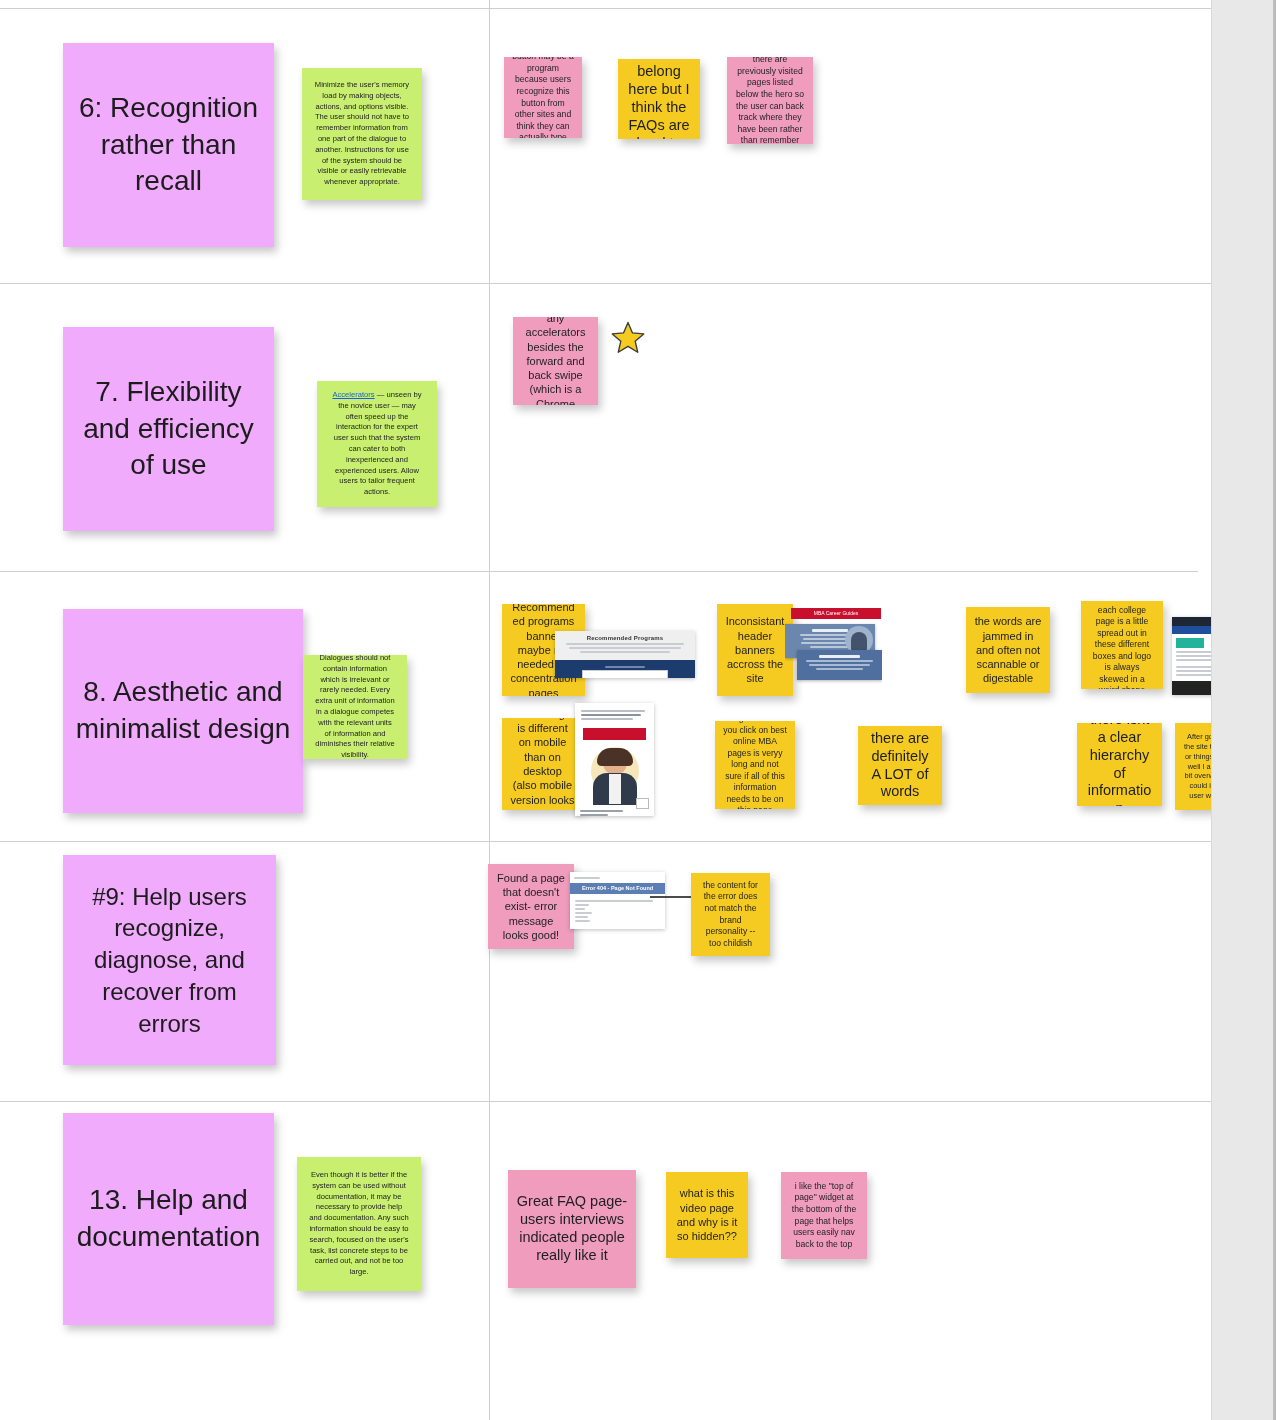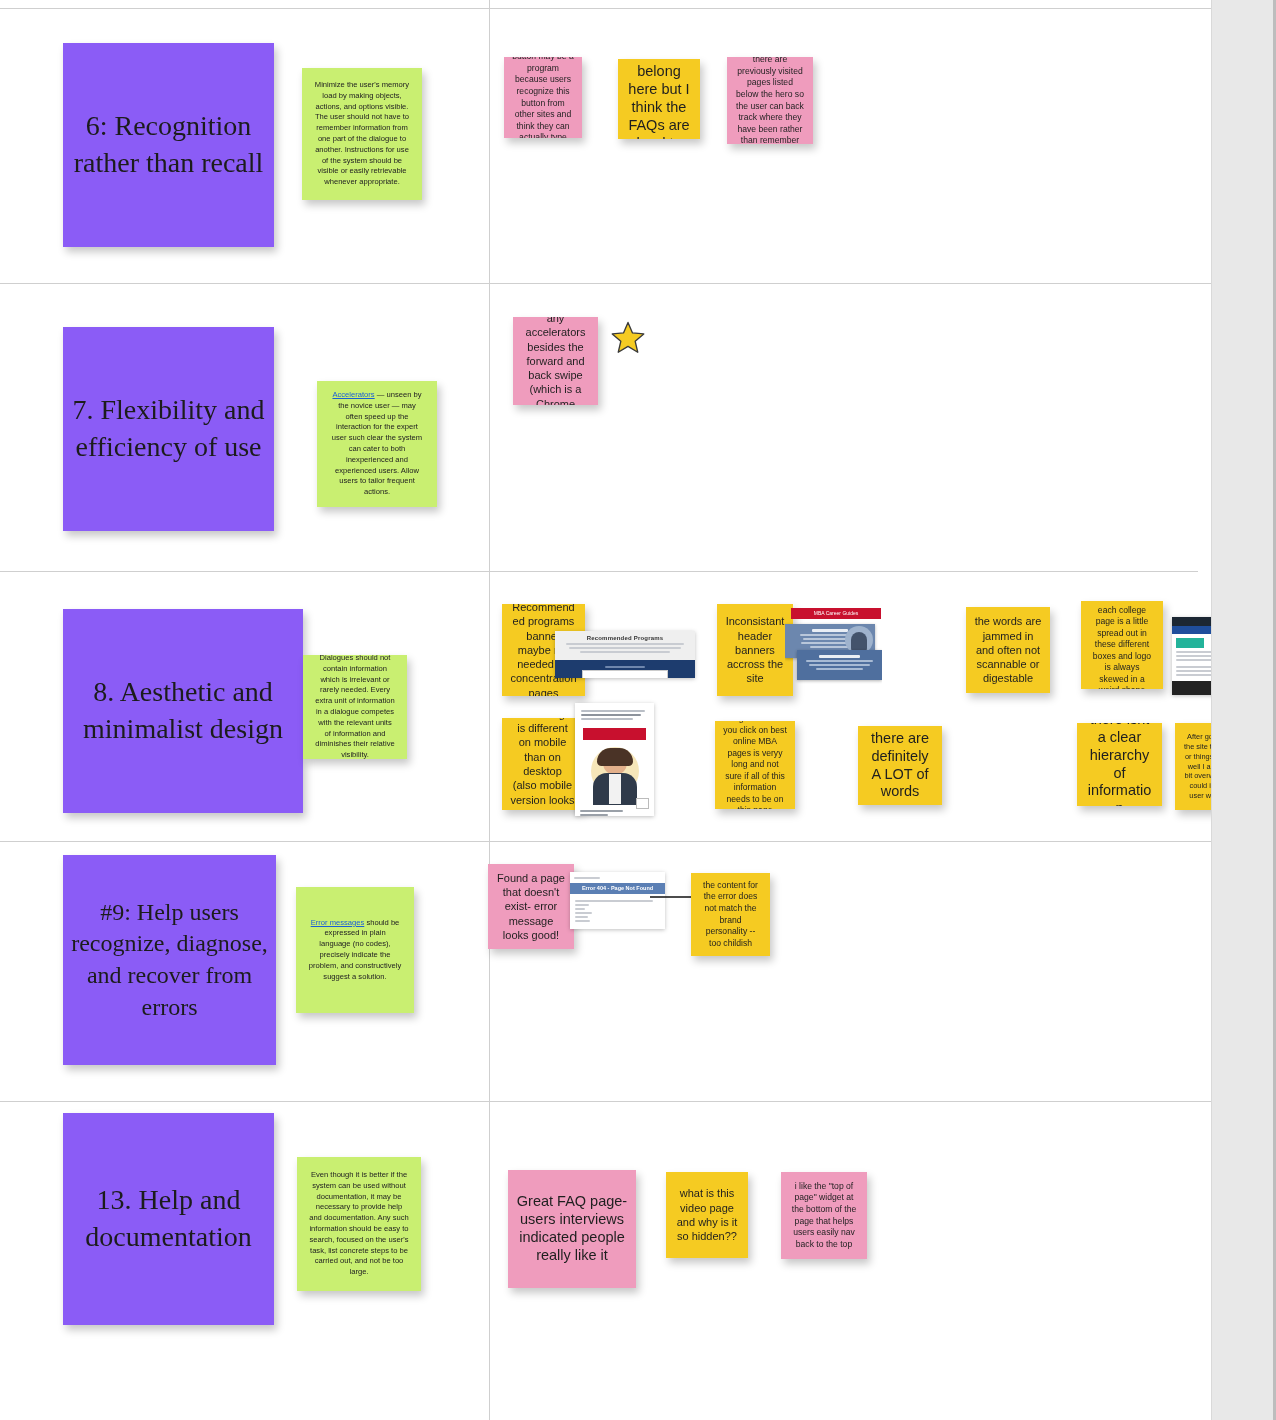--- a/index.html
+++ b/index.html
@@ -27,21 +27,21 @@
     display:flex;align-items:center;justify-content:center;
     text-align:center;
     color:#1f1f1f;
     box-shadow:3px 5px 8px rgba(0,0,0,0.22);
     padding:8px;
     line-height:1.22;
     word-wrap:break-word;
     overflow:hidden;
   }
   .note .txt{display:block;width:100%;}
-  .note.green{background:#8b5cf6;font-family:Liberation Serif, serif;}
+  .note.green{background:#f0abfc;}
   .note.green-sm{background:#c9ef71;}
   .note.yellow{background:#f5cb22;}
   .note.pink{background:#ef9cbd;}
 
   .heading{font-size:28px;line-height:1.32;color:#1c1c1c;}
   .definition{font-size:7.6px;line-height:1.42;color:#222;padding:14px 12px;}
   .definition a,.definition .lnk{color:#1a5fd6;text-decoration:underline;}
   .big{font-size:14.5px;line-height:1.24;}
   .mid{font-size:11px;line-height:1.3;}
   .small{font-size:8.6px;line-height:1.34;}
@@ -86,21 +86,21 @@
   </div>
   <div class="note pink small" style="left:727px;top:57px;width:86px;height:87px;">
     <span class="txt">there are previously visited pages listed below the hero so the user can back track where they have been rather than remember</span>
   </div>
 
   <div class="note green heading" style="left:63px;top:327px;width:211px;height:204px;">
     <span class="txt">7. Flexibility and efficiency of use</span>
   </div>
 
   <div class="note green-sm definition" style="left:317px;top:381px;width:120px;height:126px;">
-    <span class="txt"><span class="lnk">Accelerators</span><span> — unseen by the novice user — may often speed up the interaction for the expert user such clear the system can cater to both inexperienced and experienced users. Allow users to tailor frequent actions.</span></span>
+    <span class="txt"><span class="lnk">Accelerators</span><span> — unseen by the novice user — may often speed up the interaction for the expert user such that the system can cater to both inexperienced and experienced users. Allow users to tailor frequent actions.</span></span>
   </div>
 
   <div class="note pink mid" style="left:513px;top:317px;width:85px;height:88px;">
     <span class="txt">I don't see any accelerators besides the forward and back swipe (which is a Chrome feature!)</span>
   </div>
 
   <div class="star" style="left:610px;top:320px;">
     <svg width="36" height="36" viewBox="0 0 24 24">
       <polygon points="12,1.6 15,8.6 22.5,9.3 16.8,14.2 18.5,21.5 12,17.6 5.5,21.5 7.2,14.2 1.5,9.3 9,8.6" fill="#f5cb22" stroke="#3a3a3a" stroke-width="0.9" stroke-linejoin="round"></polygon>
     </svg>
@@ -223,23 +223,20 @@
   </div>
 
   <div class="note yellow tiny" style="left:1175px;top:723px;width:87px;height:87px;">
     <span class="txt">After going through the site to find issues or things being done well I am already a bit overwhelmed and could imagine the user would be too</span>
   </div>
 
   <div class="note green heading" style="left:63px;top:855px;width:213px;height:210px;font-size:24px;">
     <span class="txt">#9: Help users recognize, diagnose, and recover from errors</span>
   </div>
 
-  <div class="note green-sm definition" style="left:296px;top:887px;width:118px;height:126px;">
-    <span class="txt"><span class="lnk">Error messages</span><span> should be expressed in plain language (no codes), precisely indicate the problem, and constructively suggest a solution.</span></span>
-  </div>
 
   <div class="note pink mid" style="left:488px;top:864px;width:86px;height:85px;">
     <span class="txt">Found a page that doesn't exist- error message looks good!</span>
   </div>
 
   <div class="shot" style="left:570px;top:872px;width:95px;height:57px;">
     <div style="padding:3px 4px 2px;">
         <div class="ln" style="width:30%;margin-left:0;height:2px;"></div>
       </div>
     <div style="background:#5b7fb4;height:11px;">

